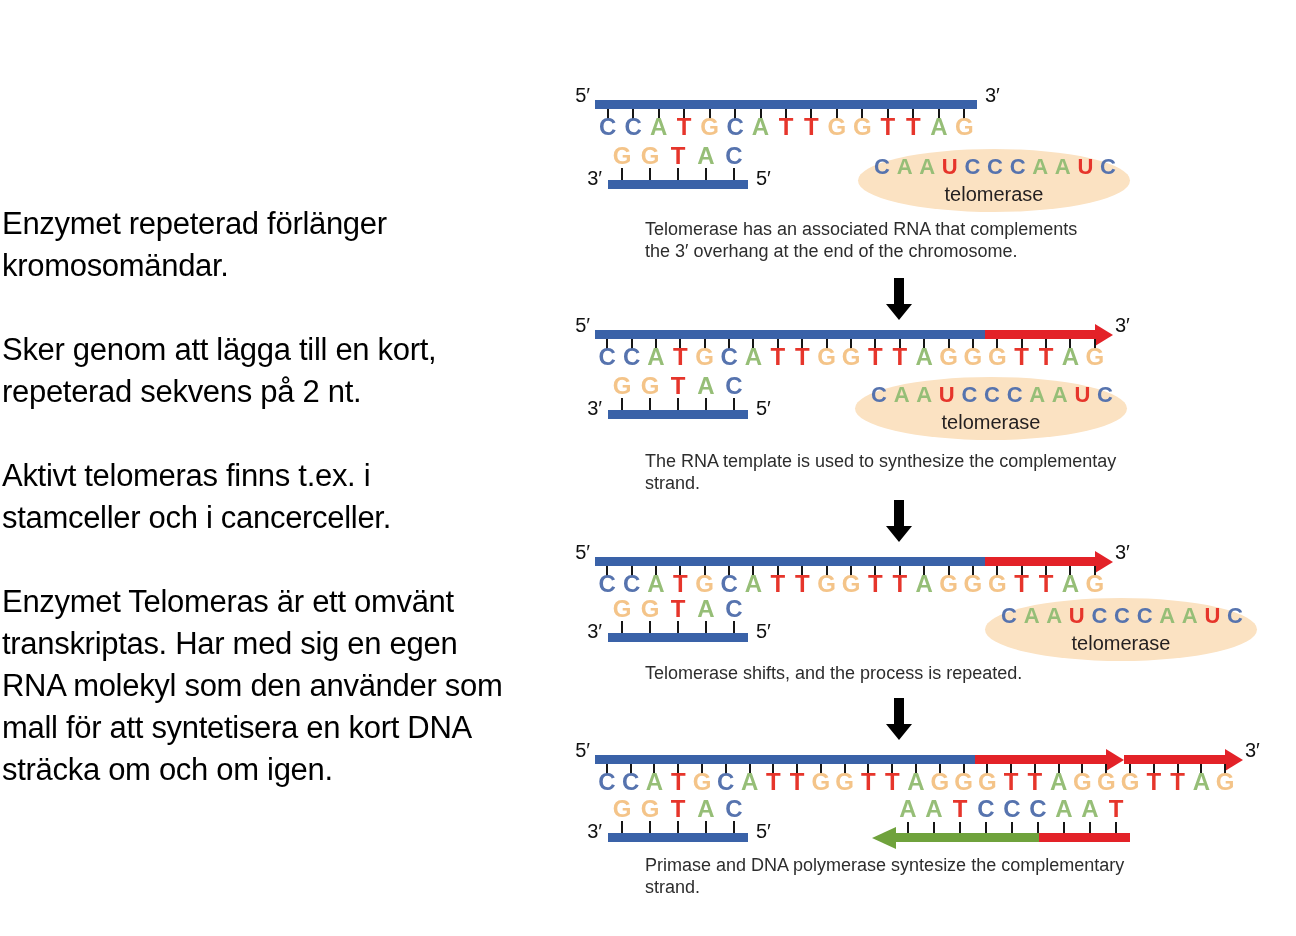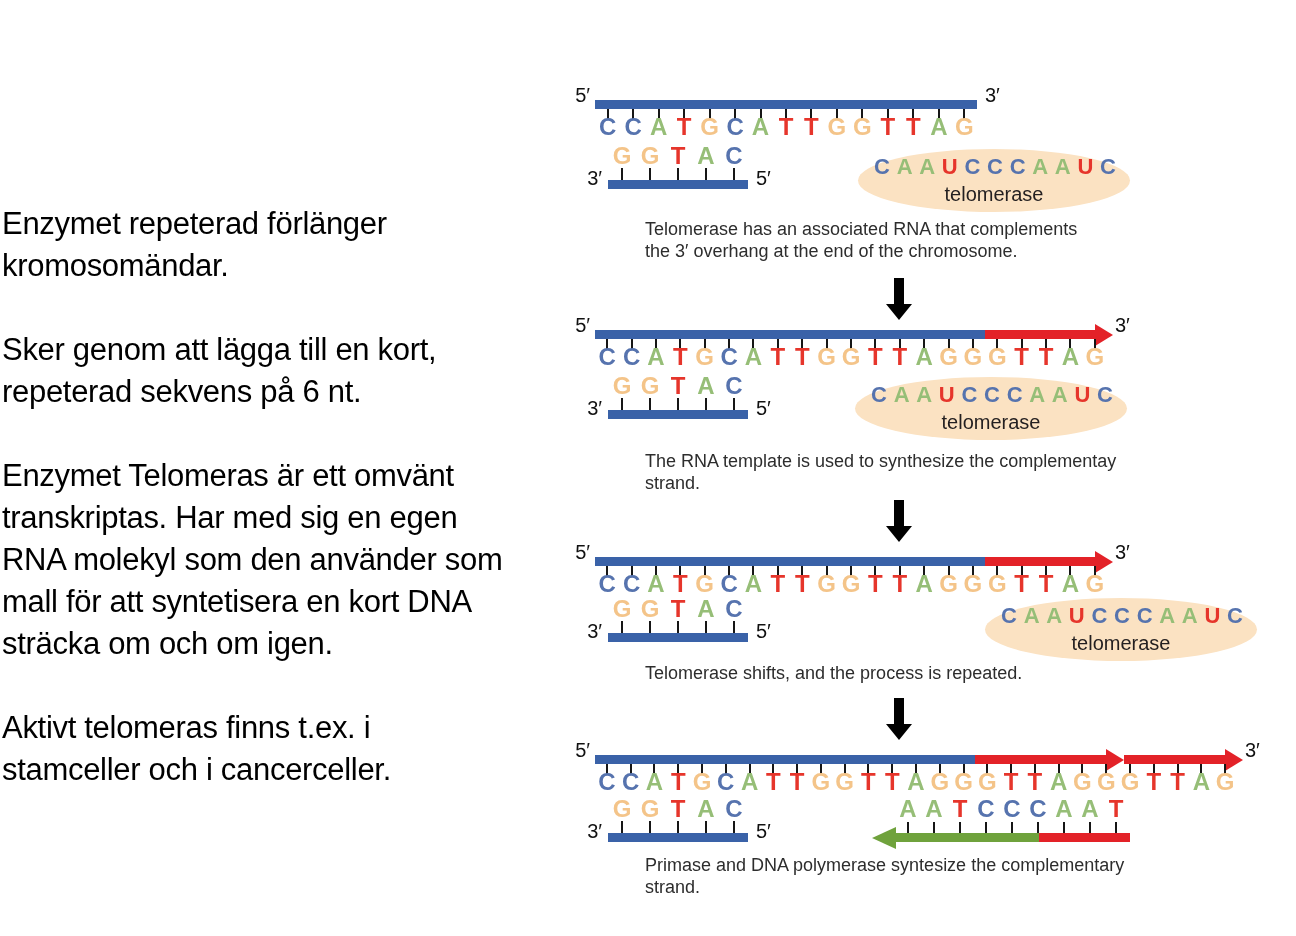--- a/index.html
+++ b/index.html
@@ -26,28 +26,28 @@
   .arrow-head{position:absolute;width:0;height:0;
     border-left:13px solid transparent;border-right:13px solid transparent;}
 </style>
 </head>
 <body>
 
 <div class="left-text" style="color: rgb(0, 0, 0);">
     <p>Enzymet repeterad förlänger
 kromosomändar.</p>
     <p>Sker genom att lägga till en kort,
-repeterad sekvens på 6 nt.</p>
+repeterad sekvens på 2 nt.</p>
+    <p>Aktivt telomeras finns t.ex. i
+stamceller och i cancerceller.</p>
     <p>Enzymet Telomeras är ett omvänt
 transkriptas. Har med sig en egen
 RNA molekyl som den använder  som
 mall för att syntetisera en kort DNA
 sträcka om och om igen.</p>
-    <p>Aktivt telomeras finns t.ex. i
-stamceller och i cancerceller.</p>
   </div>
 <div class="diagram">
     <div class="prime right-align" style="left: 552px; top: 85px; width: 38px;">5′</div>
     <div class="prime" style="left: 985px; top: 85px;">3′</div>
     <div class="hbar" style="left: 595px; top: 100px; width: 382px; background: rgb(58, 98, 168);"></div>
     <div class="tick" style="left: 606.733px; top: 109px; height: 10px; background: rgb(22, 22, 22);"></div>
     <div class="tick" style="left: 632.2px; top: 109px; height: 10px; background: rgb(22, 22, 22);"></div>
     <div class="tick" style="left: 657.667px; top: 109px; height: 10px; background: rgb(22, 22, 22);"></div>
     <div class="tick" style="left: 683.133px; top: 109px; height: 10px; background: rgb(22, 22, 22);"></div>
     <div class="tick" style="left: 708.6px; top: 109px; height: 10px; background: rgb(22, 22, 22);"></div>

